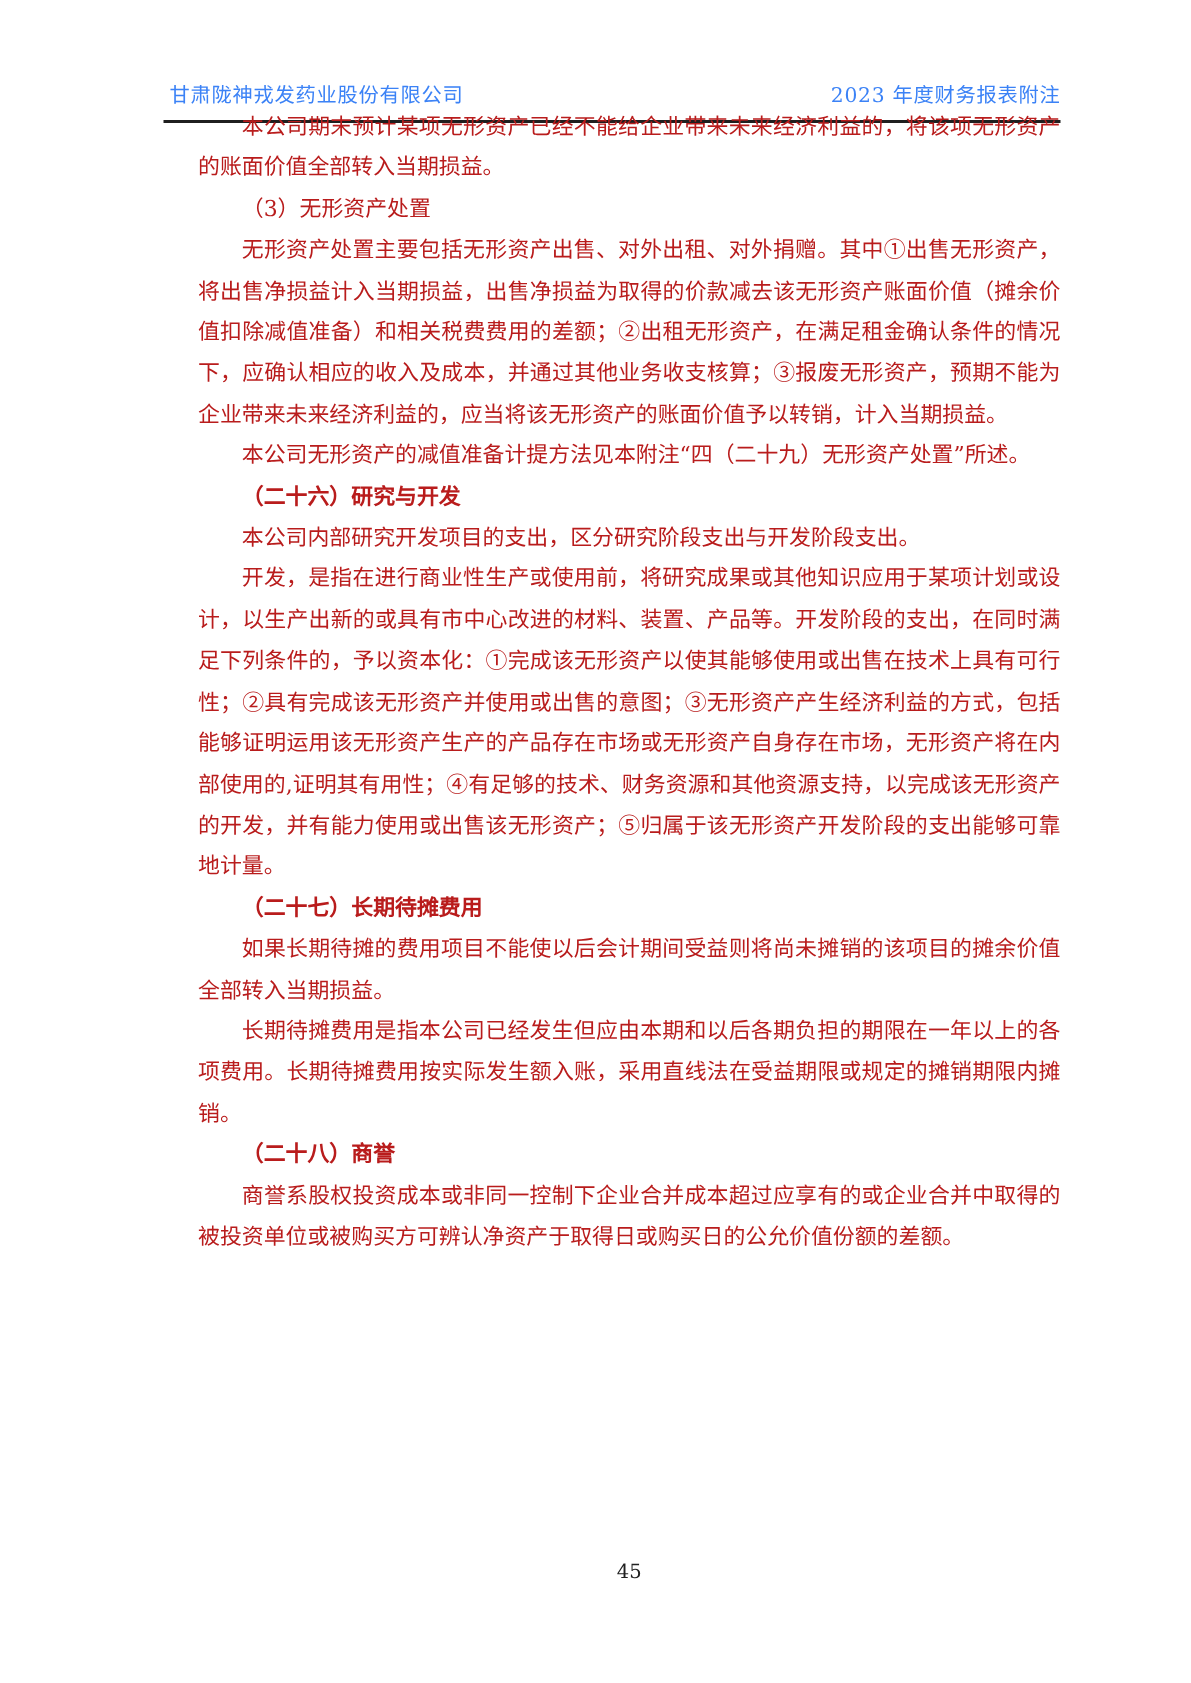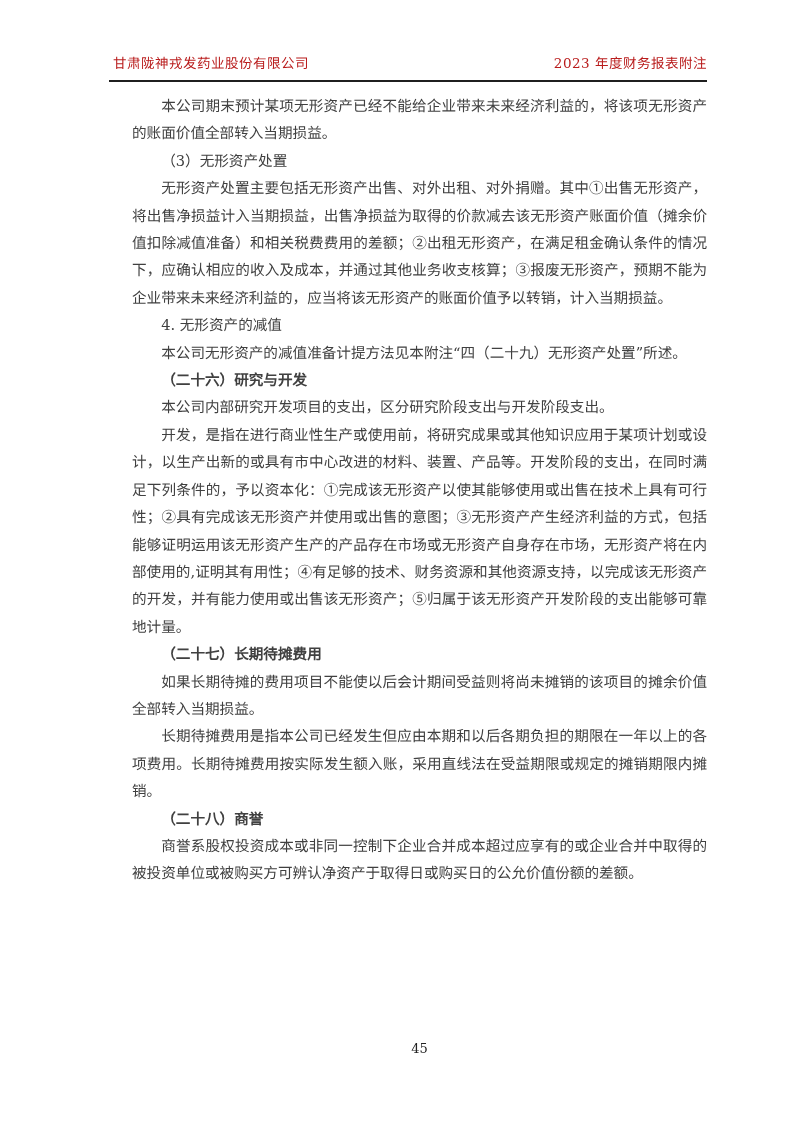--- a/index.html
+++ b/index.html
@@ -21,33 +21,33 @@
     top: 52px; left: 109px; right: 87px;
     border-bottom: 2px solid #1f1f1f;
     padding-bottom: 8px;
   }
   .header-row {
     display: flex;
     justify-content: space-between;
     align-items: baseline;
     font-size: 13.5px;
     letter-spacing: 0.5px;
-    color: #b91c1c;
+    color: #3b82f6;
     padding-left: 4px;
   }
   
   .content {
     position: absolute;
-    top: 92px; left: 132px;
+    top: 71px; left: 132px;
     width: 575px;
     font-size: 14.6px;
     line-height: 27.4px;
     text-align: justify;
     text-align-last: left;
-    color: #404040;
+    color: #b91c1c;
   }
   .content p { text-indent: 2em; }
   .p-heading { font-weight: bold; }
   
   .footer {
     position: absolute;
     top: 1041px; left: 132px;
     width: 575px;
     text-align: center;
     font-size: 13px;
@@ -63,21 +63,20 @@
     <div class="header-row">
       <span>甘肃陇神戎发药业股份有限公司</span>
       <span>2023 年度财务报表附注</span>
     </div>
   </div>
 
   <div class="content">
     <p class="p-body">本公司期末预计某项无形资产已经不能给企业带来未来经济利益的，将该项无形资产的账面价值全部转入当期损益。</p>
     <p class="p-sub">（3）无形资产处置</p>
     <p class="p-body">无形资产处置主要包括无形资产出售、对外出租、对外捐赠。其中①出售无形资产，将出售净损益计入当期损益，出售净损益为取得的价款减去该无形资产账面价值（摊余价值扣除减值准备）和相关税费费用的差额；②出租无形资产，在满足租金确认条件的情况下，应确认相应的收入及成本，并通过其他业务收支核算；③报废无形资产，预期不能为企业带来未来经济利益的，应当将该无形资产的账面价值予以转销，计入当期损益。</p>
-    <p class="p-sub">4. 无形资产的减值</p>
     <p class="p-body">本公司无形资产的减值准备计提方法见本附注“四（二十九）无形资产处置”所述。</p>
     <p class="p-heading">（二十六）研究与开发</p>
     <p class="p-body">本公司内部研究开发项目的支出，区分研究阶段支出与开发阶段支出。</p>
     <p class="p-body">开发，是指在进行商业性生产或使用前，将研究成果或其他知识应用于某项计划或设计，以生产出新的或具有市中心改进的材料、装置、产品等。开发阶段的支出，在同时满足下列条件的，予以资本化：①完成该无形资产以使其能够使用或出售在技术上具有可行性；②具有完成该无形资产并使用或出售的意图；③无形资产产生经济利益的方式，包括能够证明运用该无形资产生产的产品存在市场或无形资产自身存在市场，无形资产将在内部使用的,证明其有用性；④有足够的技术、财务资源和其他资源支持，以完成该无形资产的开发，并有能力使用或出售该无形资产；⑤归属于该无形资产开发阶段的支出能够可靠地计量。</p>
     <p class="p-heading">（二十七）长期待摊费用</p>
     <p class="p-body">如果长期待摊的费用项目不能使以后会计期间受益则将尚未摊销的该项目的摊余价值全部转入当期损益。</p>
     <p class="p-body">长期待摊费用是指本公司已经发生但应由本期和以后各期负担的期限在一年以上的各项费用。长期待摊费用按实际发生额入账，采用直线法在受益期限或规定的摊销期限内摊销。</p>
     <p class="p-heading">（二十八）商誉</p>
     <p class="p-body">商誉系股权投资成本或非同一控制下企业合并成本超过应享有的或企业合并中取得的被投资单位或被购买方可辨认净资产于取得日或购买日的公允价值份额的差额。</p>
   </div>

